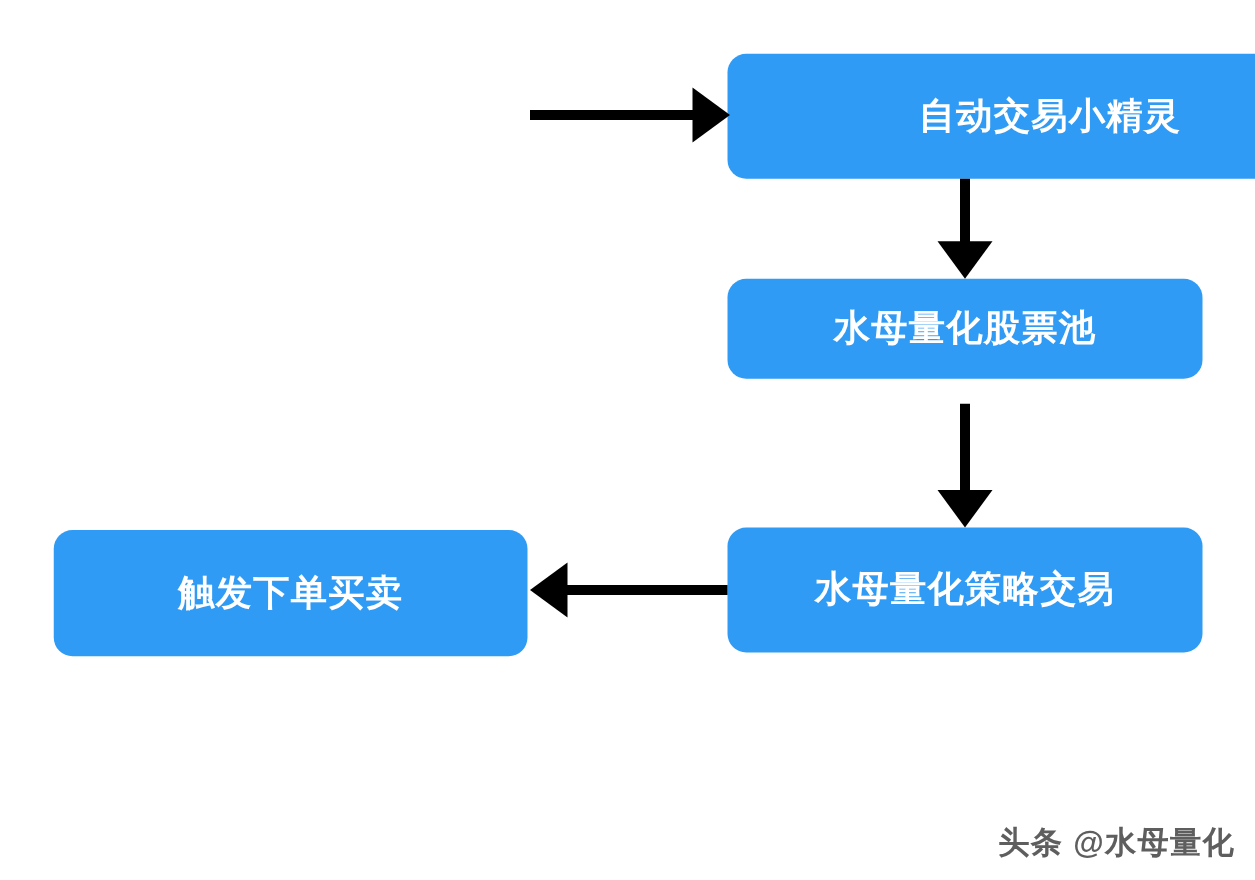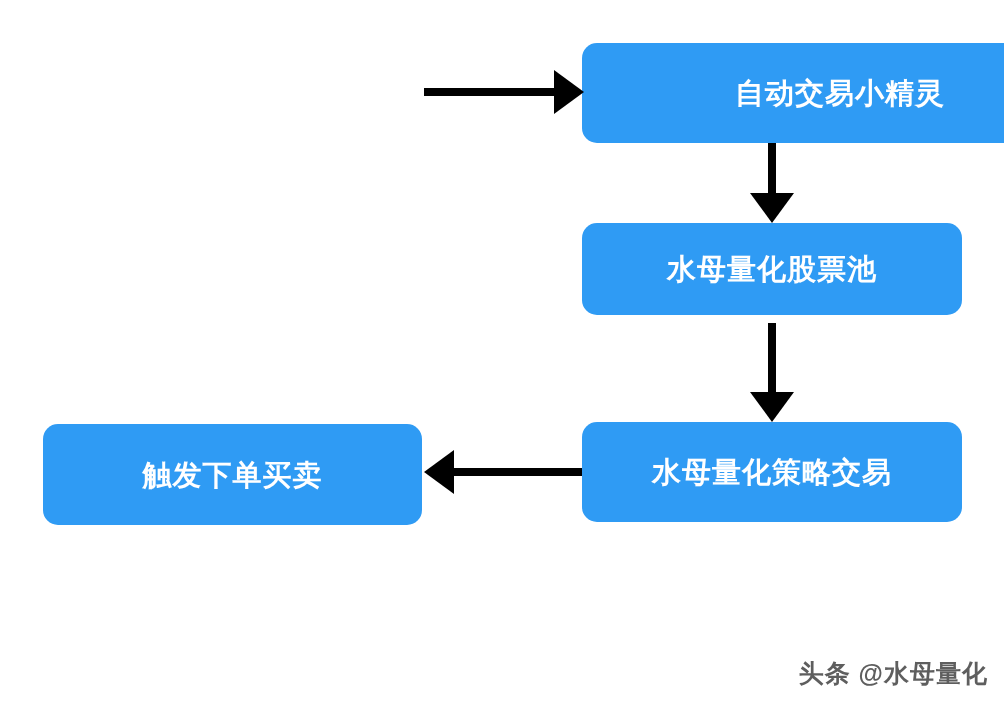--- a/index.html
+++ b/index.html
@@ -24,21 +24,21 @@
     line-height: 38px;
     display: flex;
     align-items: center;
     justify-content: center;
     text-align: center;
     white-space: pre-line;
     letter-spacing: 1px;
   }
   .node-1 { left: 42px;  top: 42px;  width: 382px; height: 101px; }
   .node-2 { left: 582px; top: 43px;  width: 420px; height: 100px; padding-left: 48px; }
-  .node-3 { left: 582px; top: 223px; width: 380px; height: 92px; }
+  .node-3 { left: 582px; top: 223px; width: 380px; height: 80px; }
   .node-4 { left: 582px; top: 422px; width: 380px; height: 100px; }
   .node-5 { left: 43px;  top: 424px; width: 379px; height: 101px; }
 
   .arrow-shaft {
     position: absolute;
     background: #000000;
   }
   .arrow-head {
     position: absolute;
     width: 0;

